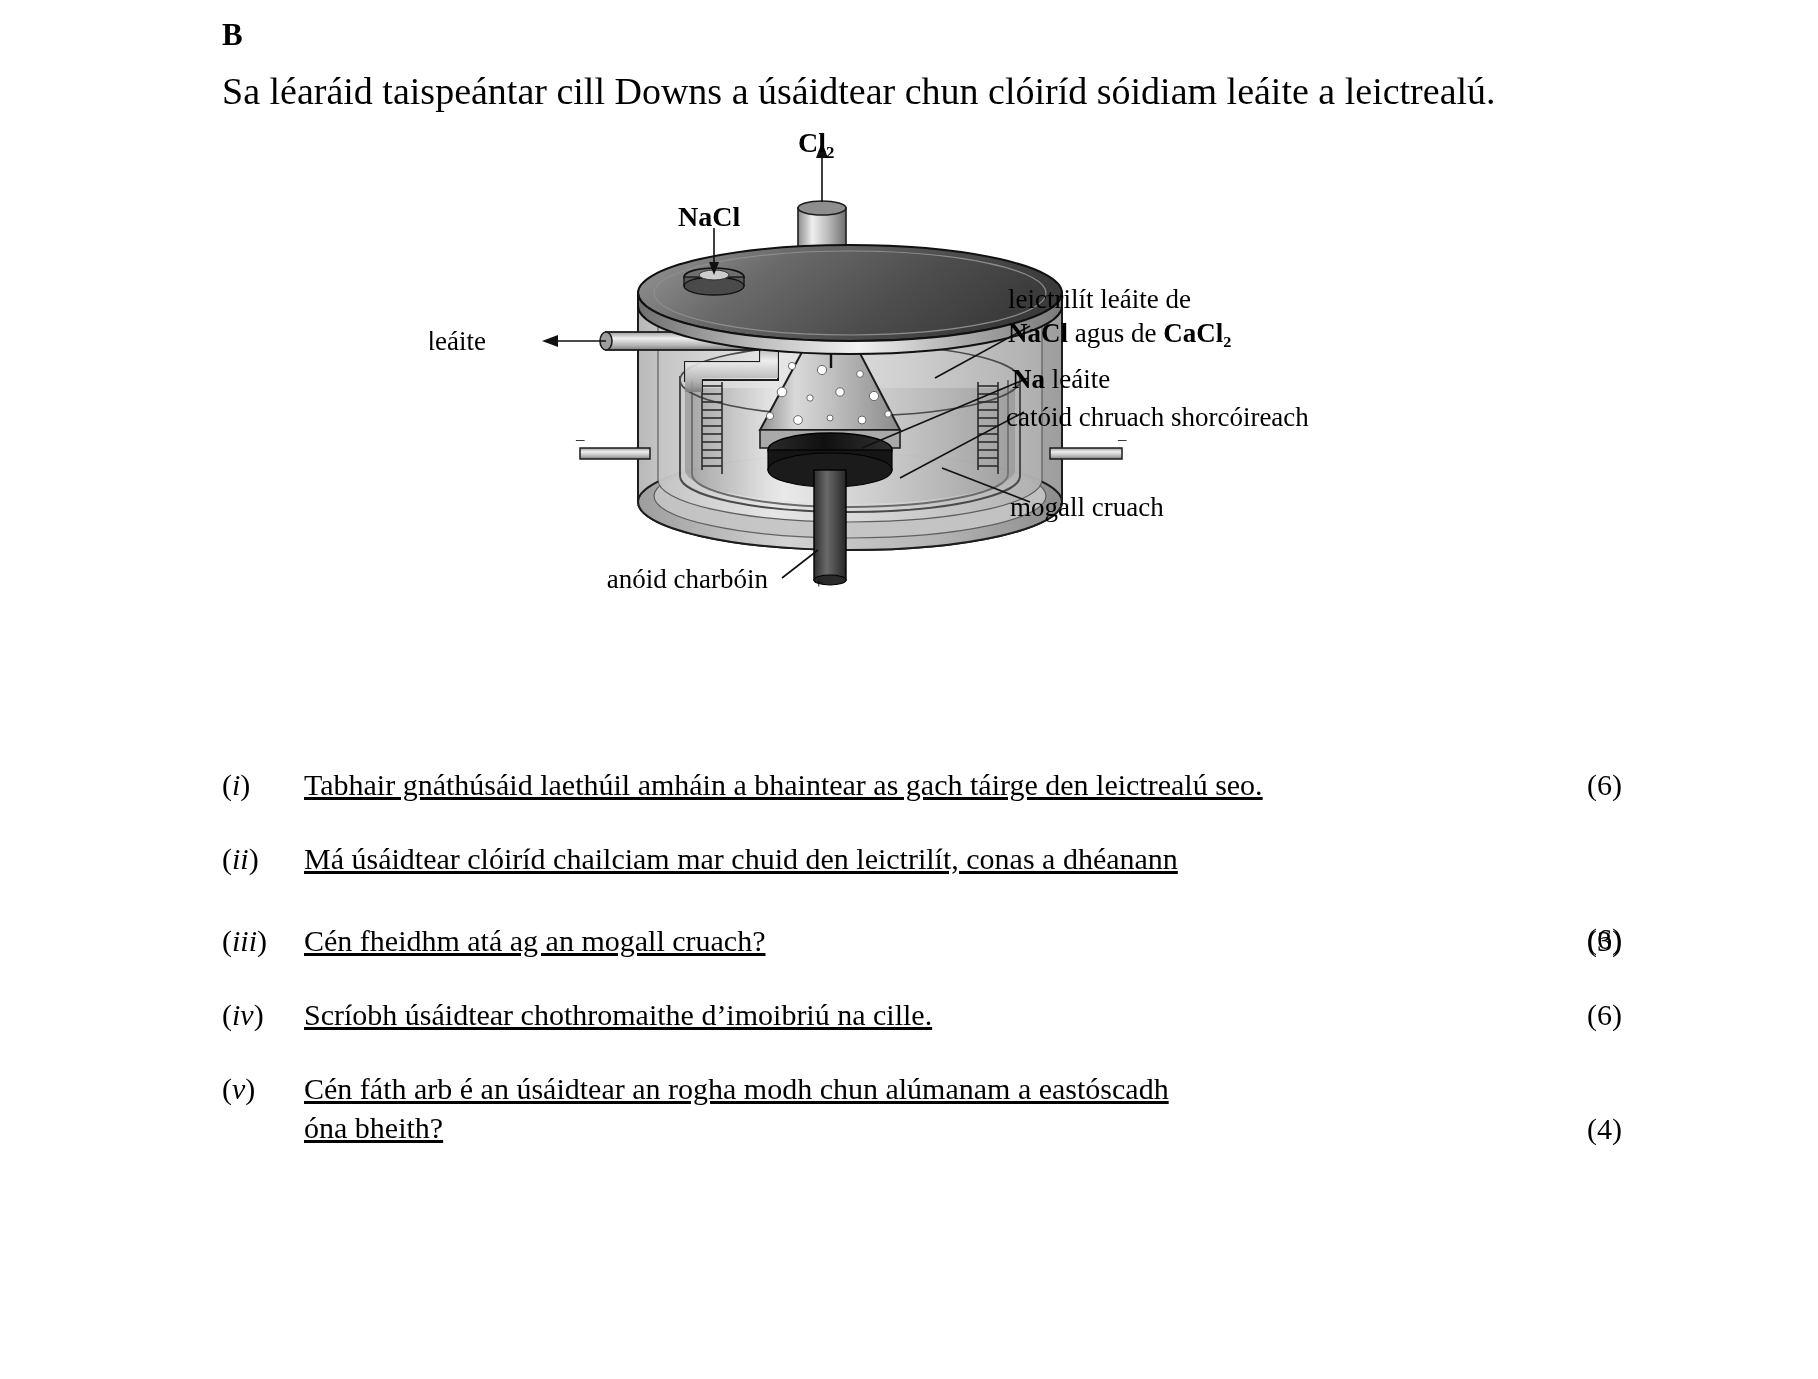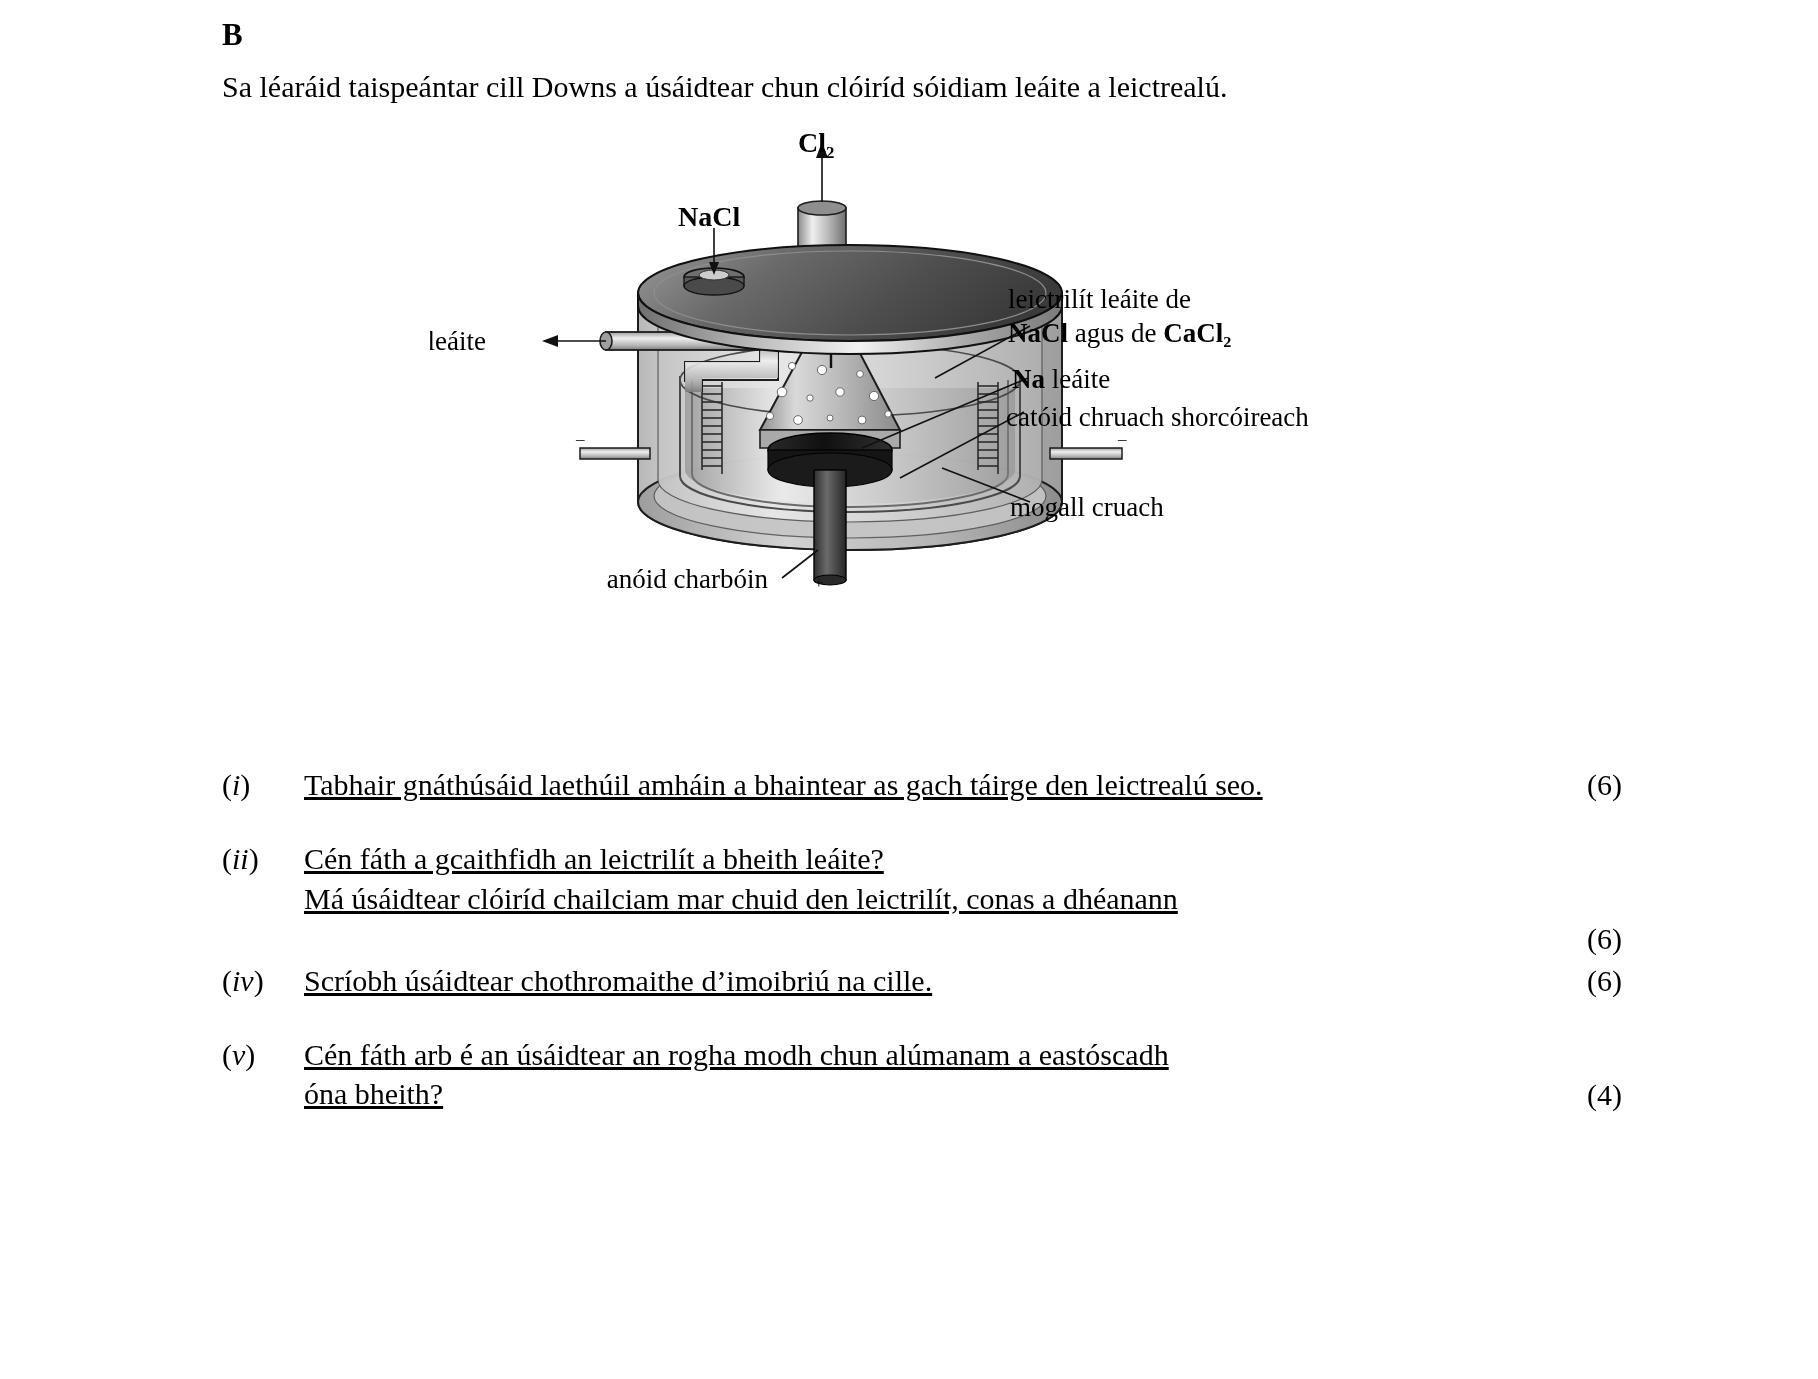--- a/index.html
+++ b/index.html
@@ -28,21 +28,21 @@
     left: 222px;
     top: 18px;
     font-size: 31px;
     font-weight: bold;
     line-height: 1.1;
   }
   .intro-line {
     position: absolute;
     left: 222px;
     top: 68px;
-    font-size: 30px;
+    font-size: 38px;
     line-height: 1.25;
     white-space: nowrap;
   }
 
   
   .figure {
     position: absolute;
     left: 430px;
     top: 130px;
     width: 1000px;
@@ -371,27 +371,35 @@
           <span class="q-line">Tabhair gnáthúsáid laethúil amháin a bhaintear as gach táirge den leictrealú seo.</span>
         </div>
       </div>
       <div class="q-marks" style="top:0;">(6)</div>
     </div>
 
     <div class="q-block" style="margin-bottom:42px;">
       <div class="q-row">
         <div class="q-num">(<i>ii</i>)</div>
         <div class="q-body">
-          <span class="q-line">Cén fáth a gcaithfidh an leictrilít a bheith leáite?</span>
           <span class="q-line">Má úsáidtear clóiríd chailciam mar chuid den leictrilít, conas a dhéanann</span>
         </div>
       </div>
       <div class="q-marks" style="top:80px;">(6)</div>
     </div>
 
+    <div class="q-block" style="margin-bottom:34px;">
+      <div class="q-row">
+        <div class="q-num">(<i>iii</i>)</div>
+        <div class="q-body">
+          <span class="q-line">Cén fheidhm atá ag an mogall cruach?</span>
+        </div>
+      </div>
+      <div class="q-marks" style="top:0;">(3)</div>
+    </div>
 
     <div class="q-block" style="margin-bottom:34px;">
       <div class="q-row">
         <div class="q-num">(<i>iv</i>)</div>
         <div class="q-body">
           <span class="q-line">Scríobh úsáidtear chothromaithe d’imoibriú na cille.</span>
         </div>
       </div>
       <div class="q-marks" style="top:0;">(6)</div>
     </div>

